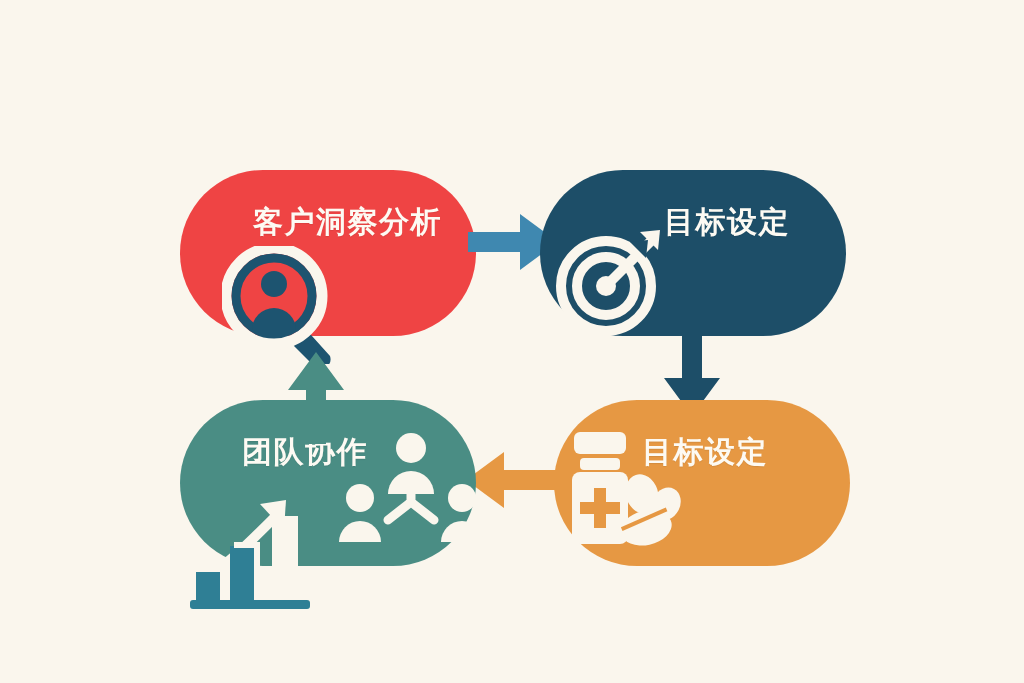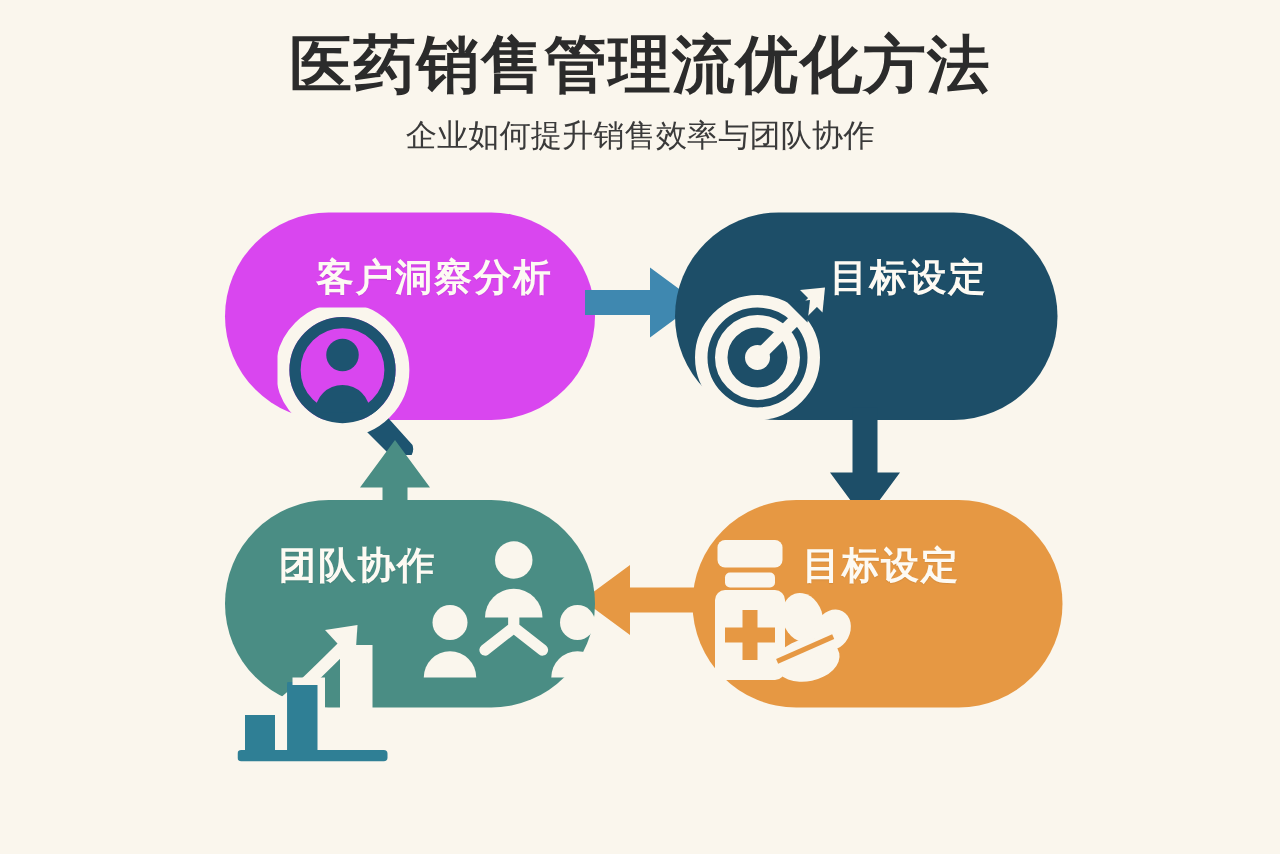--- a/index.html
+++ b/index.html
@@ -60,21 +60,21 @@
     font-size: 30px;
     font-weight: 700;
     letter-spacing: 1.5px;
     white-space: nowrap;
     text-shadow: 0 1px 1px rgba(0,0,0,0.08);
   }
 
   #node-customer-insight {
     left: 180px; top: 170px;
     width: 296px; height: 166px;
-    background: #d946ef;
+    background: #ef4444;
   }
   #node-customer-insight .node-label { right: 34px; top: 32px; }
 
   #node-goal-setting {
     left: 540px; top: 170px;
     width: 306px; height: 166px;
     background: #1d4e68;
   }
   #node-goal-setting .node-label { right: 56px; top: 32px; }
 
@@ -83,21 +83,21 @@
     width: 296px; height: 166px;
     background: #e69843;
   }
   #node-sales-execution .node-label { right: 82px; top: 32px; }
 
   #node-team-collaboration {
     left: 180px; top: 400px;
     width: 296px; height: 166px;
     background: #4a8d84;
   }
-  #node-team-collaboration .node-label { left: 43px; top: 32px; }
+  #node-team-collaboration .node-label { left: 62px; top: 32px; }
 
   
   .arrow {
     position: absolute;
   }
   #arrow-insight-to-goal  { left: 468px; top: 210px; width: 90px; height: 64px; }
   #arrow-goal-to-sales    { left: 660px; top: 326px; width: 64px; height: 90px; }
   #arrow-sales-to-team    { left: 466px; top: 448px; width: 90px; height: 64px; }
   #arrow-team-to-insight  { left: 284px; top: 352px; width: 64px; height: 92px; }
 
@@ -107,24 +107,20 @@
   #icon-target           { left: 554px; top: 228px; width: 110px; height: 110px; }
   #icon-medicine         { left: 566px; top: 432px; width: 122px; height: 118px; }
   #icon-team-people      { left: 336px; top: 432px; width: 150px; height: 116px; }
   #icon-growth-chart     { left: 190px; top: 488px; width: 130px; height: 122px; }
 </style>
 </head>
 <body>
 
 <div id="infographic">
 
-  <div class="header">
-    <h1 class="title">医药销售管理流优化方法</h1>
-    <p class="subtitle">企业如何提升销售效率与团队协作</p>
-  </div>
 
   <div class="node" id="node-customer-insight">
     <span class="node-label">客户洞察分析</span>
   </div>
 
   <div class="icon-holder" id="icon-magnifier-person">
     <svg viewBox="0 0 124 118" width="124" height="118">
 
       <path d="M81 80 L108 110 a10 10 0 0 1-14 12 L66 94 Z" fill="#1d5470"></path>
 

